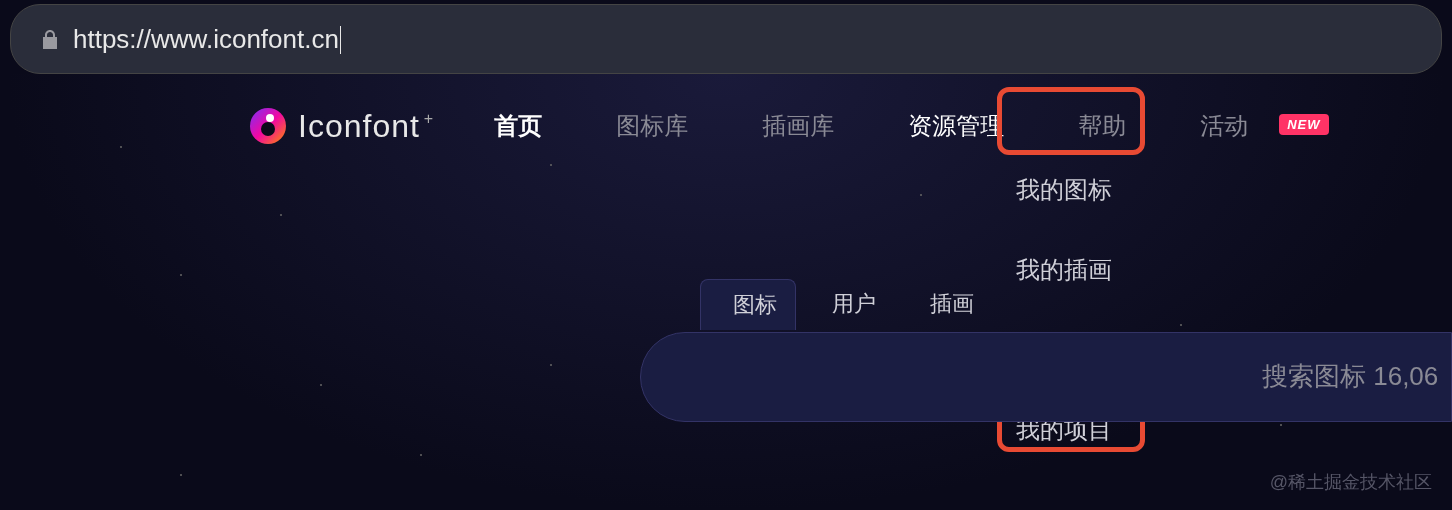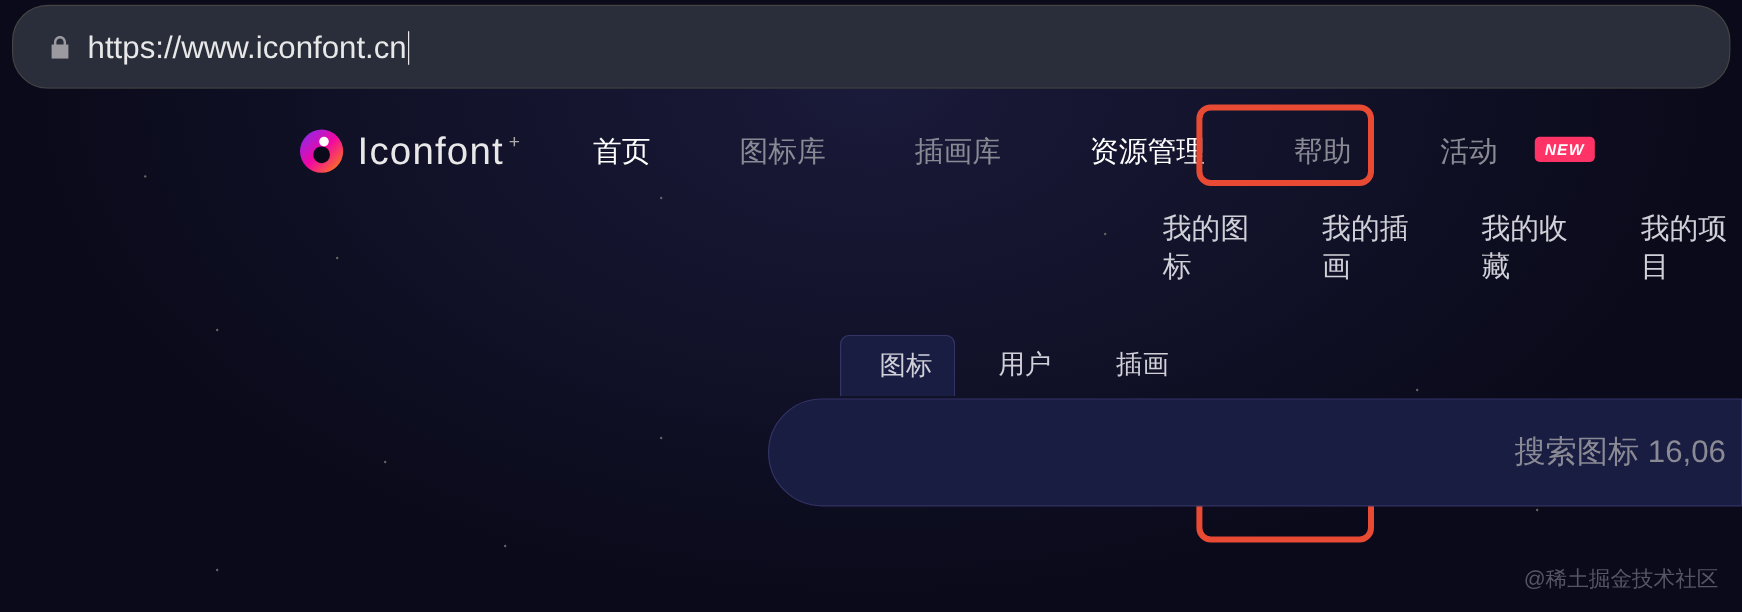--- a/index.html
+++ b/index.html
@@ -110,21 +110,21 @@
     
     .nav-item {
       color: #8a8a95;
       font-size: 24px;
       padding: 8px 25px;
       cursor: pointer;
       margin-right: 24px;
     }
     .nav-item.active {
       color: #fff;
-      font-weight: 400;
+      font-weight: 700;
     }
     .nav-item.highlighted {
       color: #fff;
     }
     
     .new-badge {
       background: #ff3366;
       color: #fff;
       font-size: 13px;
       font-weight: bold;
@@ -153,23 +153,23 @@
       top: 314px;
       left: 997px;
       width: 148px;
       height: 64px;
     }
     
     
     .dropdown {
       position: absolute;
       top: 100px;
-      left: 969px;
-      display: flex;
-      flex-direction: row;
+      left: 1016px;
+      display: flex;
+      flex-direction: column;
       gap: 48px;
     }
     .dropdown-item {
       color: #d0d0d8;
       font-size: 24px;
       cursor: pointer;
     }
     
     
     .search-tabs {

